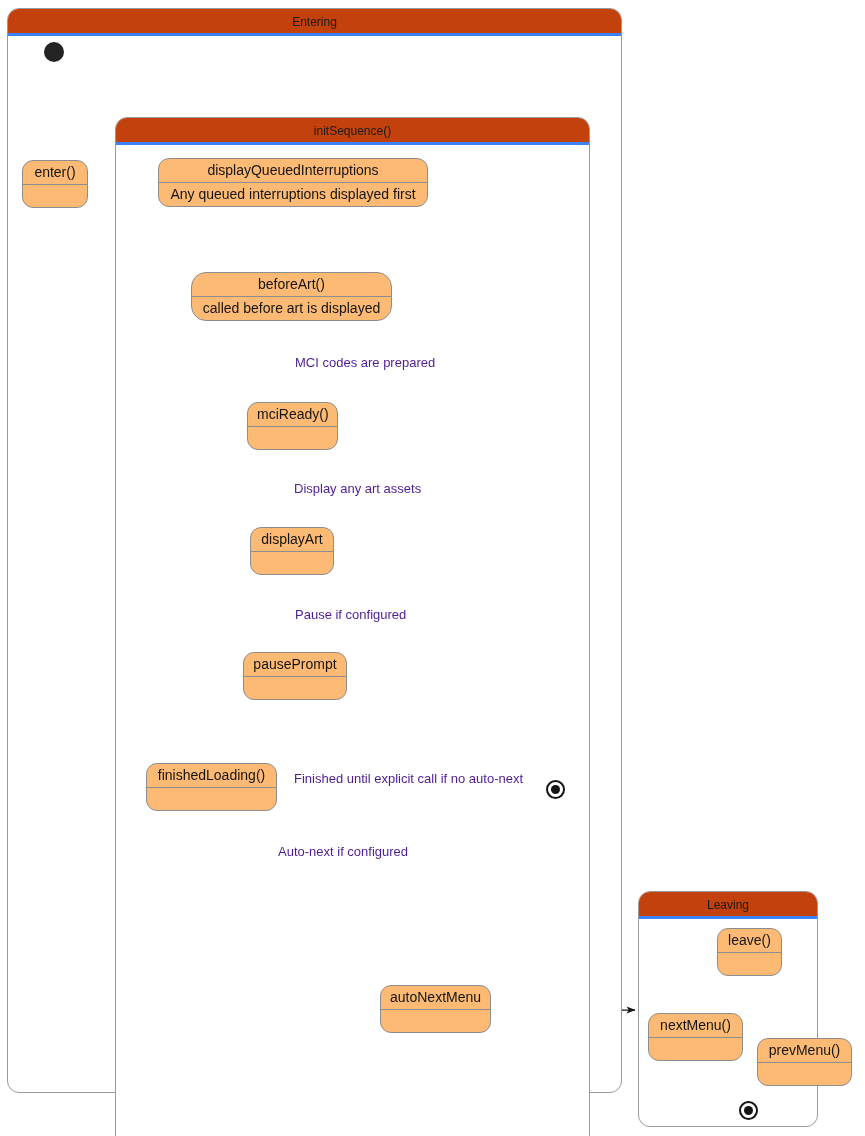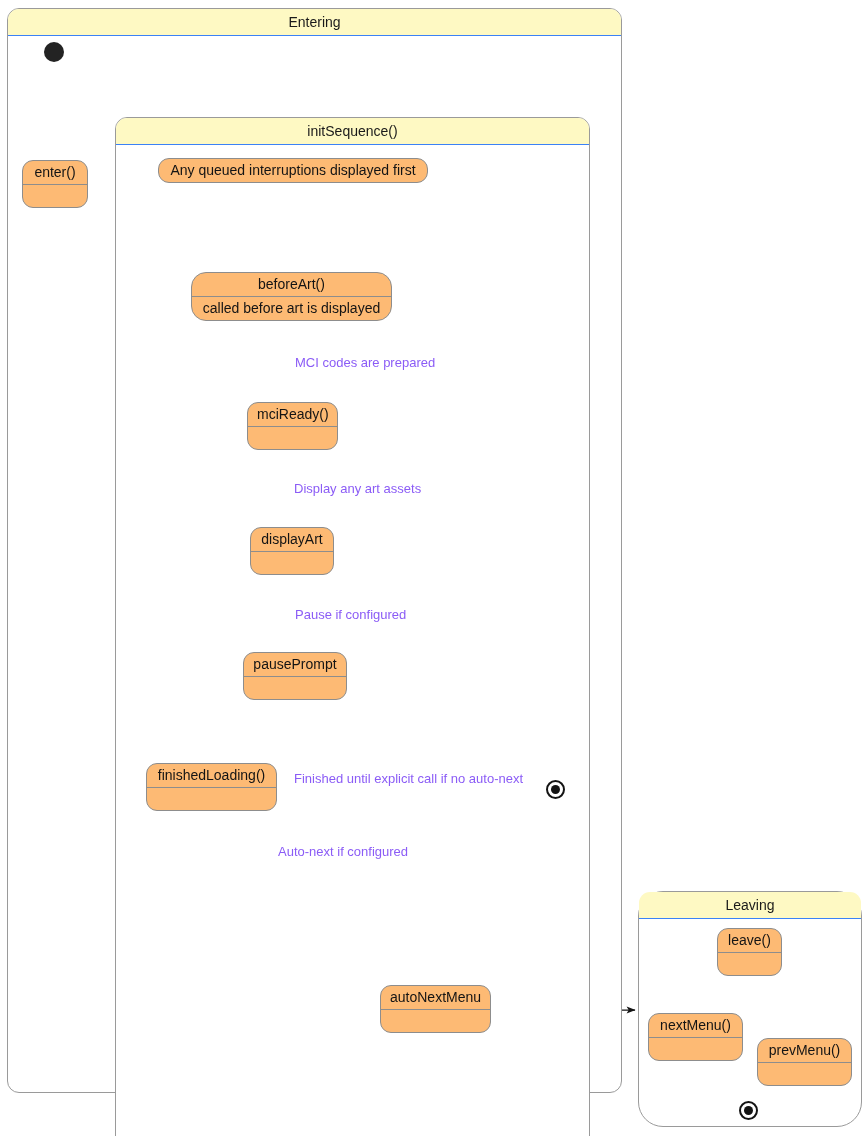--- a/index.html
+++ b/index.html
@@ -29,24 +29,24 @@
     box-sizing: border-box;
     border: 1px solid #9a9a9a;
     border-radius: 12px;
     background: #ffffff;
   }
   .region-header {
     box-sizing: border-box;
     height: 27px;
     line-height: 26px;
     text-align: center;
-    background: #fef9c3;
-    border-bottom: 1px solid #3b82f6;
+    background: #c2410c;
+    border-bottom: 3px solid #3b82f6;
     border-radius: 11px 11px 0 0;
-    font-size: 14px;
+    font-size: 12px;
     color: #1a1a1a;
   }
   .region-body {
     position: relative;
     width: 100%;
   }
   
   .state {
     position: absolute;
     box-sizing: border-box;
@@ -100,21 +100,21 @@
     top: 3px;
     width: 9px;
     height: 9px;
     border-radius: 50%;
     background: #141414;
   }
   
   .edge-label {
     position: absolute;
     font-size: 13px;
-    color: #8b5cf6;
+    color: #4c1d95;
     white-space: nowrap;
   }
 </style>
 </head>
 <body>
 
 <div id="diagram-root">
 
   <svg class="layer" viewBox="0 0 865 1136" xmlns="http://www.w3.org/2000/svg">
     <defs>
@@ -159,37 +159,38 @@
   <div class="region" style="left:7px; top:8px; width:615px; height:1085px;">
     <div class="region-header">Entering</div>
     <div class="region-body"></div>
   </div>
 
   <div class="region" style="left:115px; top:117px; width:475px; height:1120px;">
     <div class="region-header">initSequence()</div>
     <div class="region-body"></div>
   </div>
 
-  <div class="region" style="left:638px; top:891px; width:224px; height:236px;border-radius:25px;">
+  <div class="region" style="left:638px; top:891px; width:180px; height:236px;">
     <div class="region-header">Leaving</div>
     <div class="region-body"></div>
   </div>
 
   <div class="initial-node" style="left:44px; top:42px;"></div>
 
   <div class="final-node" style="left:546px; top:780px;"></div>
 
   <div class="final-node" style="left:739px; top:1101px;"></div>
 
   <div class="state" style="left:22px; top:160px; width:66px;">
     <div class="state-title">enter()</div>
     <div class="state-body empty"></div>
   </div>
 
   <div class="state" style="left:158px; top:158px; width:270px;">
+    <div class="state-title">displayQueuedInterruptions</div>
     <div class="state-body">Any queued interruptions displayed first</div>
   </div>
 
   <div class="state" style="left:191px; top:272px; width:201px;border-radius:15px;">
     <div class="state-title">beforeArt()</div>
     <div class="state-body">called before art is displayed</div>
   </div>
 
   <div class="state" style="left:247px; top:402px; width:91px;">
     <div class="state-title">mciReady()</div>

